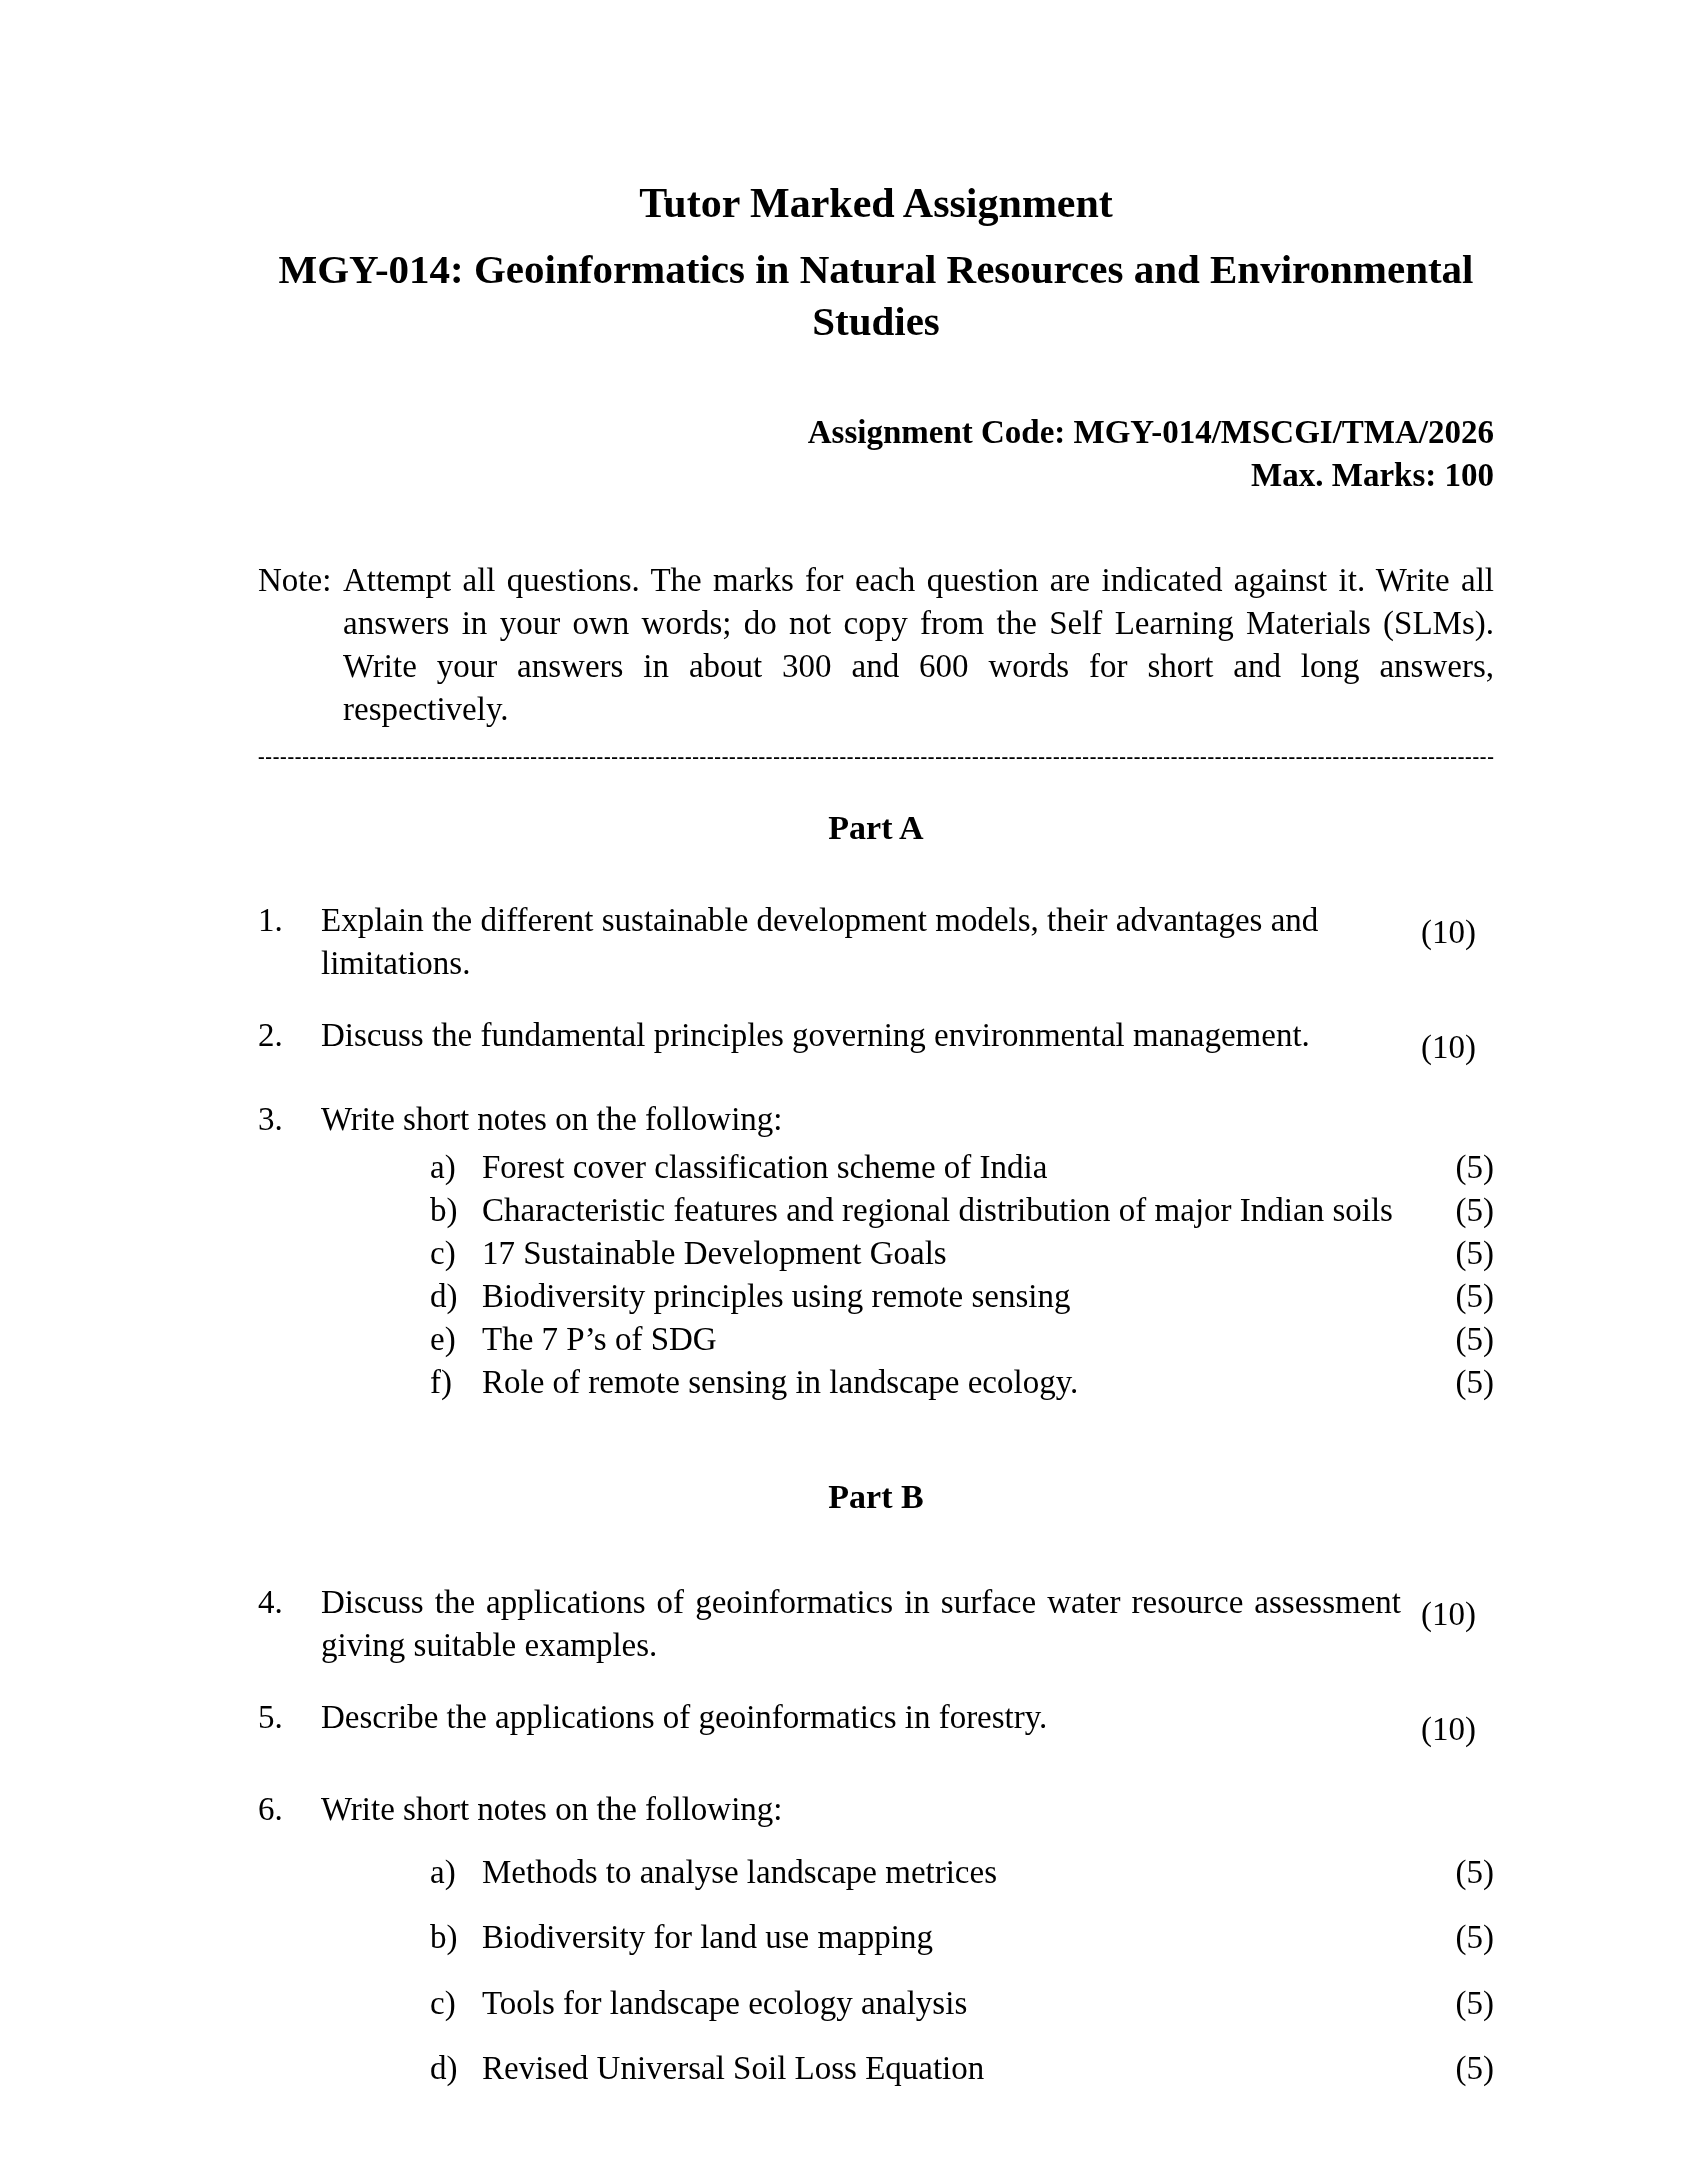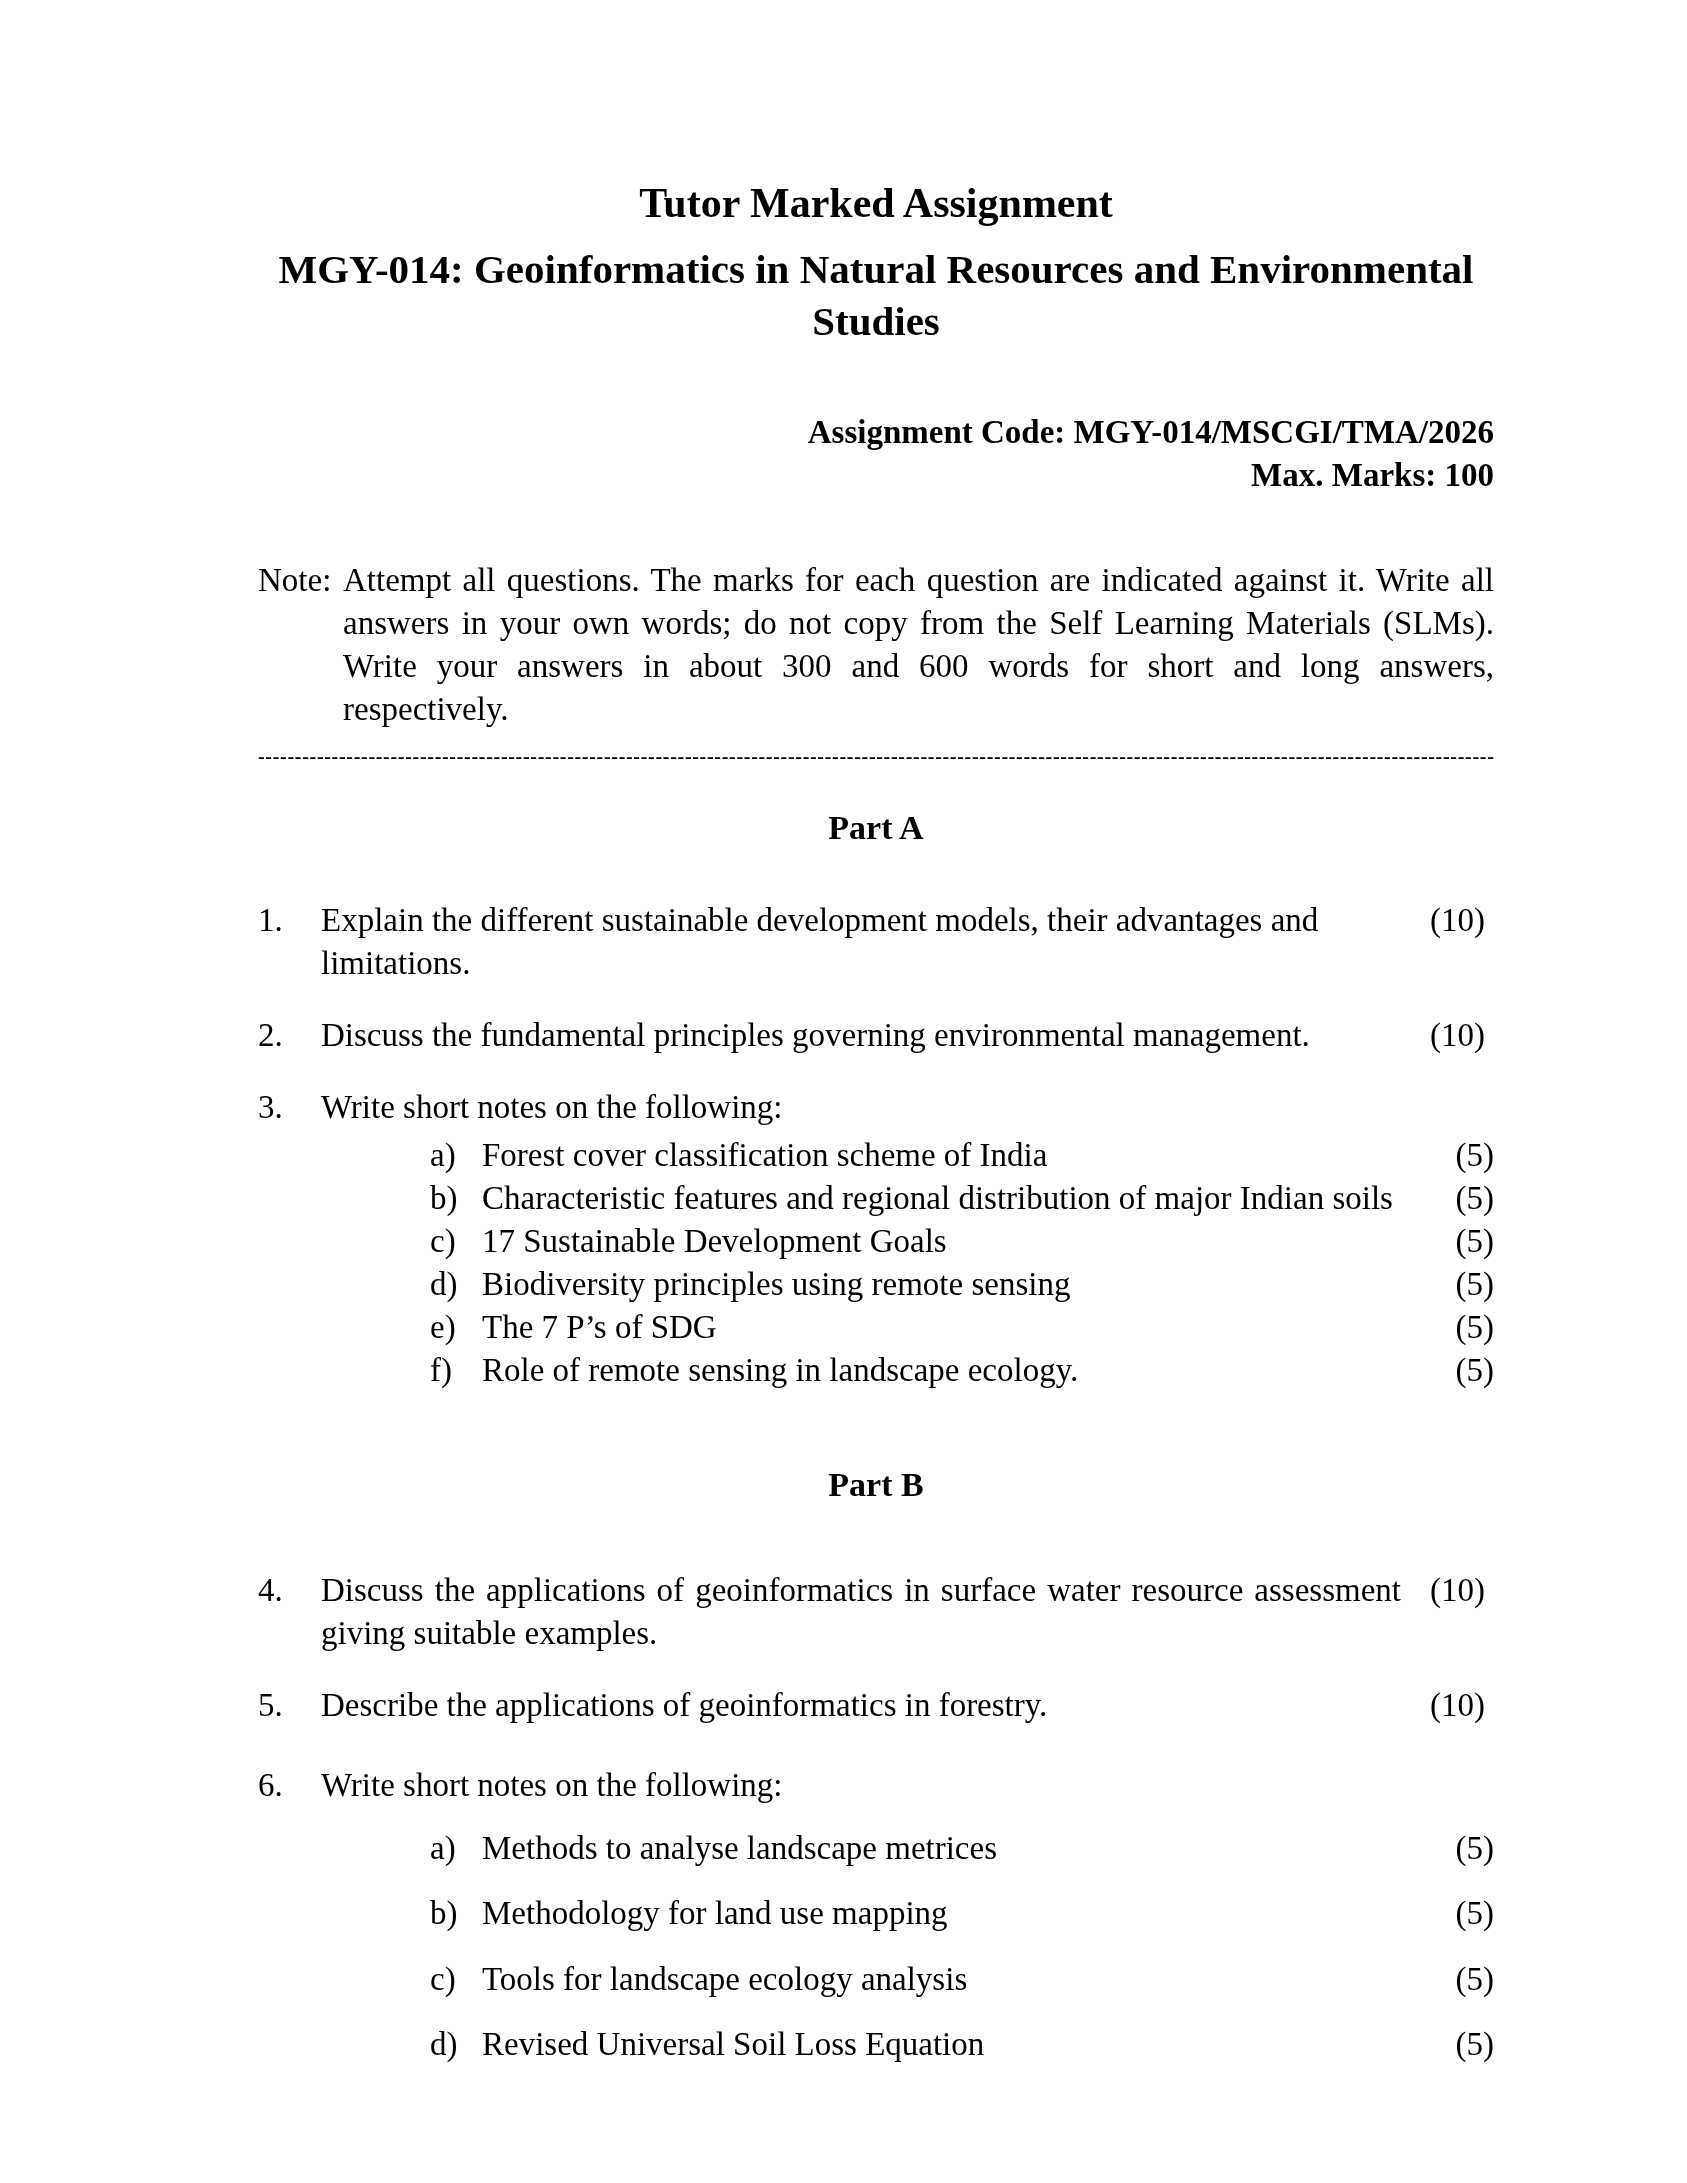--- a/index.html
+++ b/index.html
@@ -63,21 +63,21 @@
   .q-row {
     display: flex;
     align-items: flex-start;
     font-size: 33px;
     line-height: 1.3;
     margin-bottom: 29px;
   }
   .q-num { width: 63px; flex: none; }
   .q-text { flex: 1; padding-right: 20px; }
   .q-text.justify { text-align: justify; }
-  .q-marks { width: 73px; flex: none; text-align: center; }
+  .q-marks { width: 73px; flex: none; text-align: left; margin-top: 12px; }
   .sub-list { margin-top: 1.3px; }
   .sub-row {
     display: flex;
     align-items: flex-start;
     font-size: 33px;
     line-height: 1.3;
     padding-left: 172px;
   }
   .sub-list.roomy .sub-row { margin-bottom: 22.5px; }
   .sub-label { width: 52px; flex: none; }
@@ -179,21 +179,21 @@
   </div>
 
   <div class="sub-list roomy">
     <div class="sub-row">
       <span class="sub-label">a)</span>
       <span class="sub-text">Methods to analyse landscape metrices</span>
       <span class="sub-marks">(5)</span>
     </div>
     <div class="sub-row">
       <span class="sub-label">b)</span>
-      <span class="sub-text">Methodology for land use mapping</span>
+      <span class="sub-text">Biodiversity for land use mapping</span>
       <span class="sub-marks">(5)</span>
     </div>
     <div class="sub-row">
       <span class="sub-label">c)</span>
       <span class="sub-text">Tools for landscape ecology analysis</span>
       <span class="sub-marks">(5)</span>
     </div>
     <div class="sub-row">
       <span class="sub-label">d)</span>
       <span class="sub-text">Revised Universal Soil Loss Equation</span>

